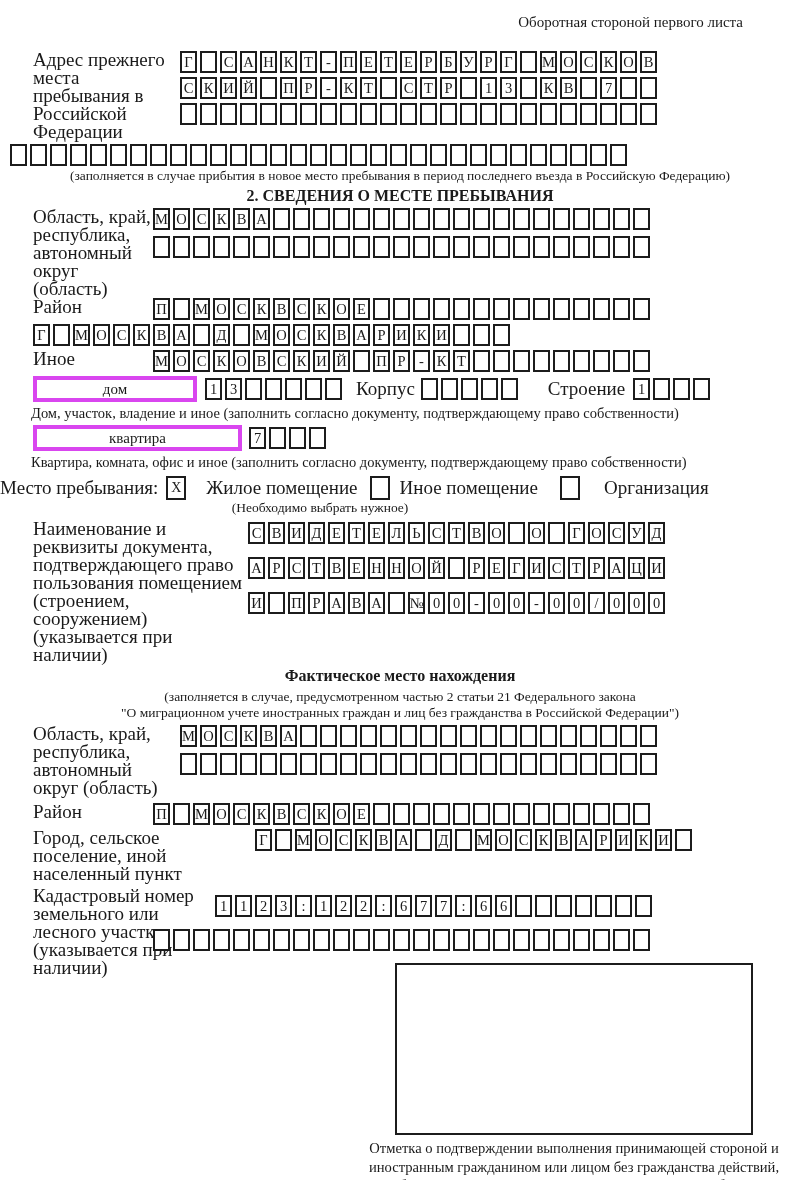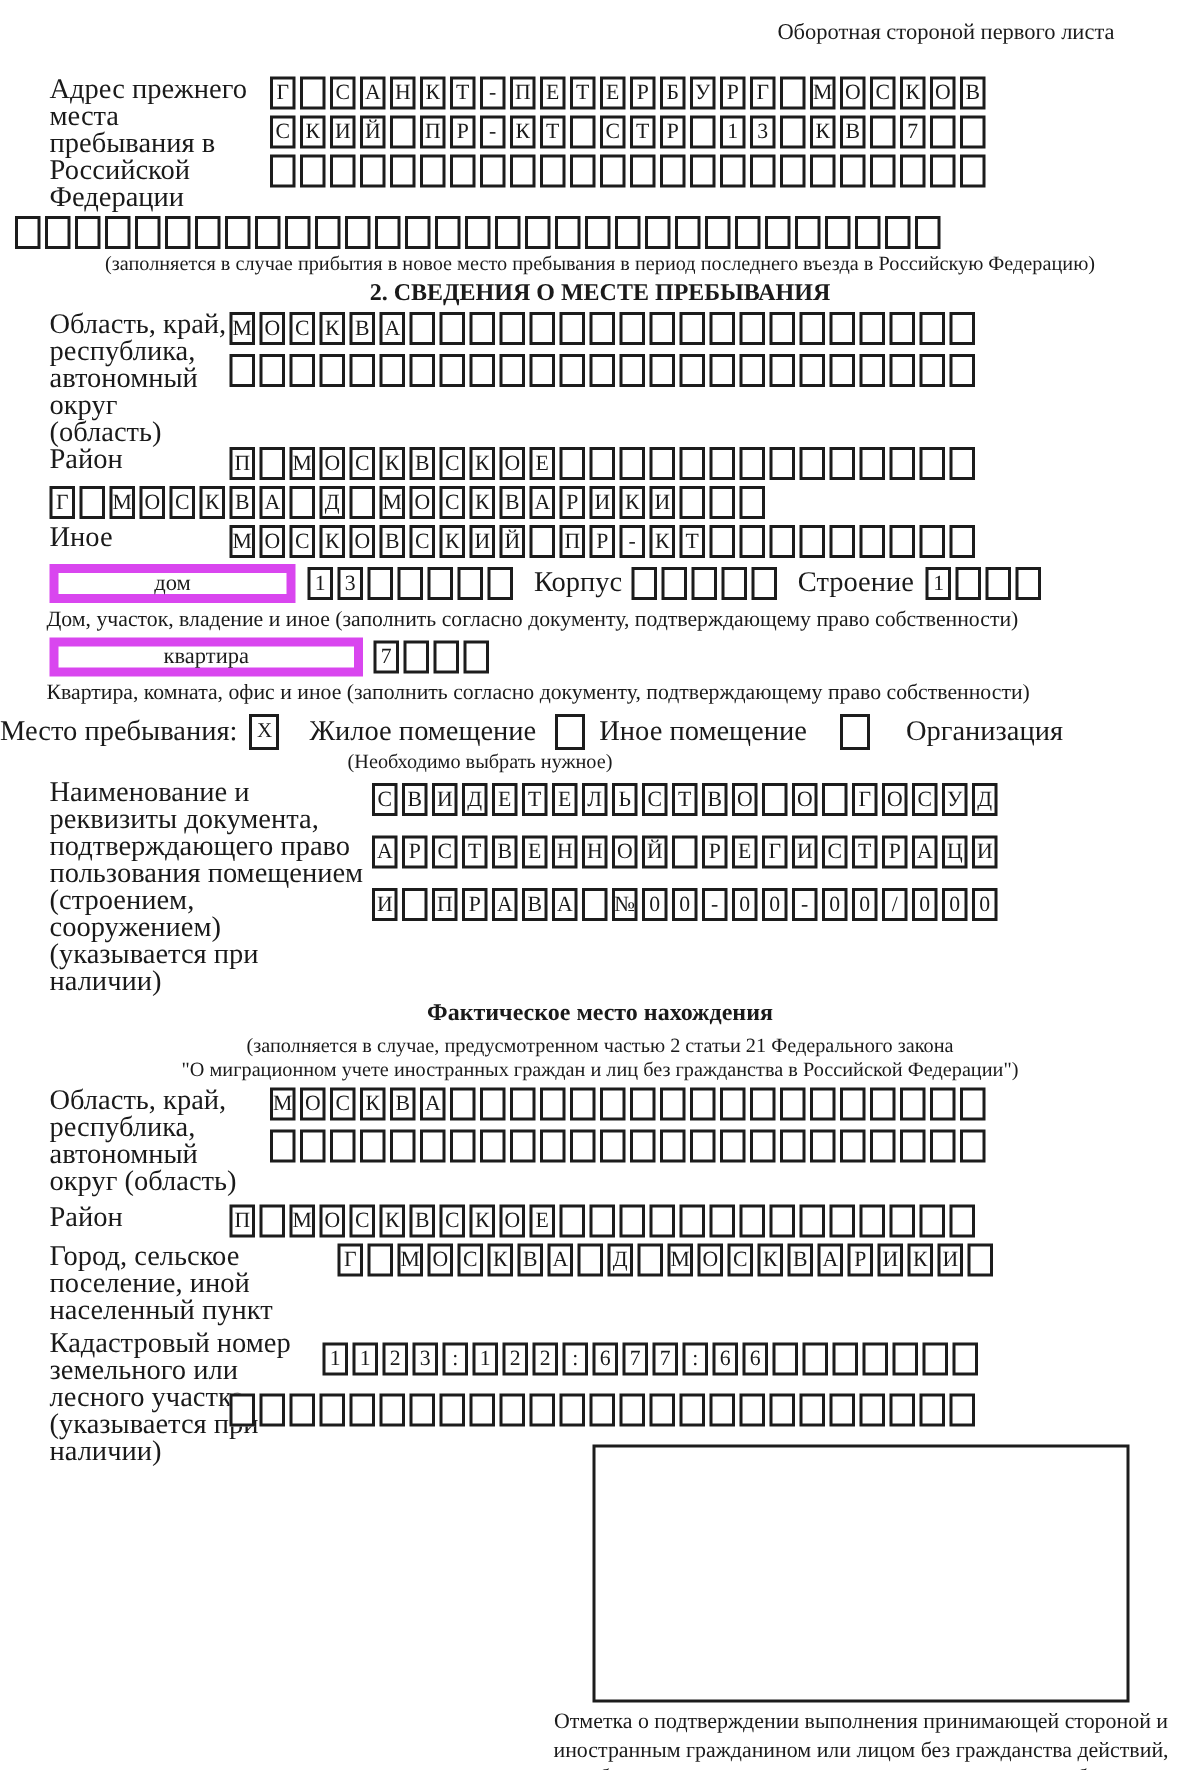--- a/index.html
+++ b/index.html
@@ -22,21 +22,21 @@
   .cellrows { display:flex; flex-direction:column; }
 
   .frow { display:flex; align-items:flex-start; }
   .lbl { font-size:19px; line-height:18px; }
 
   .pl33 { padding-left:33px; }
   .note { font-size:13.5px; text-align:center; }
   .sect-title { text-align:center; font-weight:bold; font-size:16px; }
 
   .boxfield {
-    height:26px; border:6px solid #d946ef;
+    height:26px; border:4px solid #d946ef;
     display:flex; align-items:center; justify-content:center;
     font-size:15px;
   }
   .caption { font-size:14.5px; padding-left:31px; }
 
   .chk {
     width:20px; height:24px; flex:0 0 20px;
     border:2px solid #1c1c1c;
     display:flex; align-items:center; justify-content:center;
     font-size:14px;
@@ -339,21 +339,21 @@
       <span class="cell"></span>
     </div>
   <div class="lbl" style="margin-left:14px;">Корпус</div>
   <div class="cells" style="margin-left:6px;">
       <span class="cell"></span>
       <span class="cell"></span>
       <span class="cell"></span>
       <span class="cell"></span>
       <span class="cell"></span>
     </div>
-  <div class="lbl" style="margin-left:14px;">Строение</div>
+  <div class="lbl" style="margin-left:30px;">Строение</div>
   <div class="cells" style="margin-left:8px;">
       <span class="cell">1</span>
       <span class="cell"></span>
       <span class="cell"></span>
       <span class="cell"></span>
     </div>
 </div>
 <div class="caption" style="margin-top:3px;">Дом, участок, владение и иное (заполнить согласно документу, подтверждающему право собственности)</div>
 
 <div class="frow pl33" style="margin-top:3px; align-items:center;">
@@ -539,21 +539,21 @@
       <span class="cell"></span>
       <span class="cell"></span>
       <span class="cell"></span>
       <span class="cell"></span>
       <span class="cell"></span>
       <span class="cell"></span>
       <span class="cell"></span>
     </div>
 </div>
 
-<div class="frow pl33" style="margin-top:4px;">
+<div class="frow pl33" style="margin-top:4px;gap:30px;">
   <div class="lbl" style="width:192px;">Город, сельское поселение, иной населенный пункт</div>
   <div class="cells">
       <span class="cell">Г</span>
       <span class="cell"></span>
       <span class="cell">М</span>
       <span class="cell">О</span>
       <span class="cell">С</span>
       <span class="cell">К</span>
       <span class="cell">В</span>
       <span class="cell">А</span>

